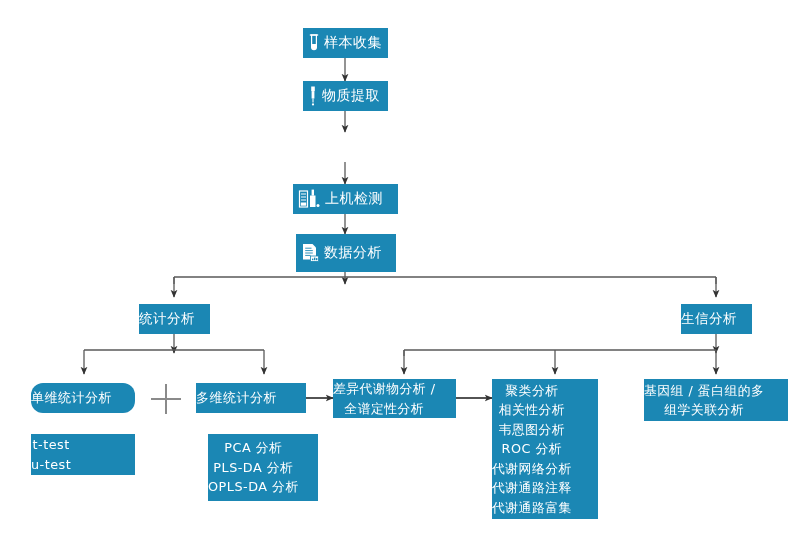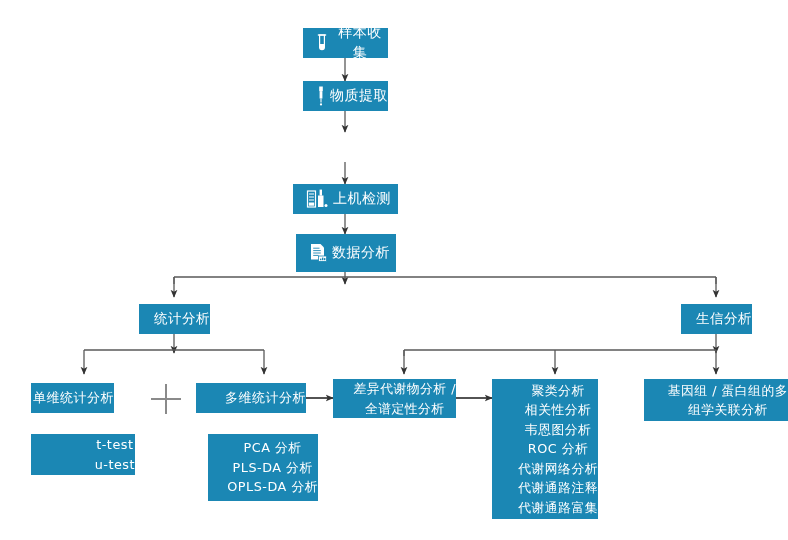--- a/index.html
+++ b/index.html
@@ -18,29 +18,29 @@
     position: absolute; left: 0; top: 0;
     width: 788px; height: 540px;
     pointer-events: none;
   }
   .node {
     position: absolute;
     background: #1b87b4;
     color: #ffffff;
     display: flex;
     align-items: center;
-    justify-content: flex-end;
+    justify-content: flex-start;
     text-align: center;
     line-height: 1.42;
     white-space: pre-line;
     letter-spacing: 0.5px;
   }
   .node.with-icon {
     justify-content: flex-start;
-    padding-left: 12px;
+    padding-left: 4px;
   }
   .node .label { display: block; }
   .icon {
     display: inline-flex;
     align-items: center;
     justify-content: center;
     flex: 0 0 auto;
     margin-right: 3px;
   }
   .stage   { font-size: 14px; }
@@ -155,21 +155,21 @@
   </div>
 
   <div class="node branch" style="left:139px; top:304px; width:71px; height:30px;">
     <span class="label">统计分析</span>
   </div>
 
   <div class="node branch" style="left:681px; top:304px; width:71px; height:30px;">
     <span class="label">生信分析</span>
   </div>
 
-  <div class="node leaf" style="left:31px; top:383px; width:83px; height:30px;">
+  <div class="node leaf" style="left:31px; top:383px; width:104px; height:30px;border-radius:12px;">
     <span class="label">单维统计分析</span>
   </div>
 
   <div class="plus" style="left:151px; top:384px; width:30px; height:30px;"></div>
 
   <div class="node leaf" style="left:196px; top:383px; width:110px; height:30px;">
     <span class="label">多维统计分析</span>
   </div>
 
   <div class="node list" style="left:31px; top:434px; width:104px; height:41px;">

